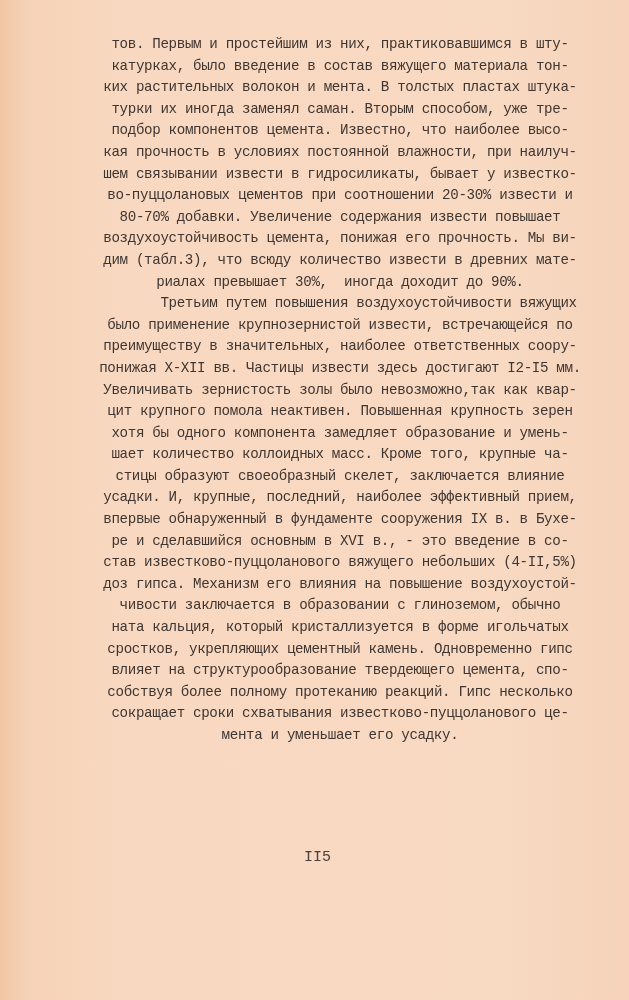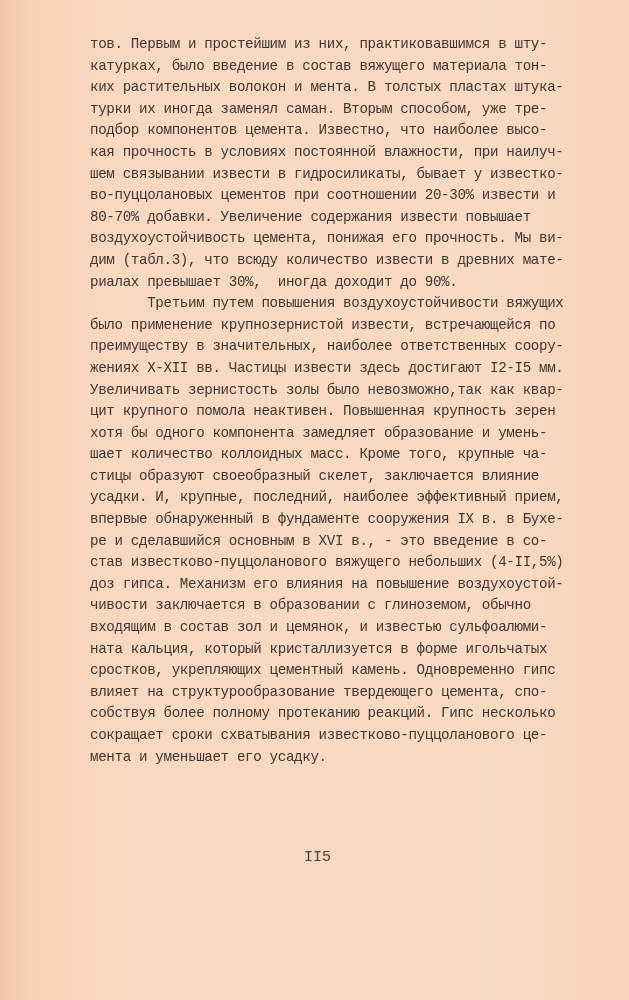--- a/index.html
+++ b/index.html
@@ -7,21 +7,21 @@
       width: 629px; height: 1000px; overflow: hidden;
       background: linear-gradient(90deg, #f0c6a6 0px, #f6d3b8 30px, #f8d8c0 120px, #f8d9c2 500px, #f6d3ba 629px);
       position: relative;
     }
     .page {
       position: absolute; left: 90px; top: 34px; width: 500px;
       font-family: "Liberation Mono", "DejaVu Sans Mono", monospace;
       font-size: 14.2px; line-height: 21.6px; color: #3f3632;
       letter-spacing: -0.35px;
     }
-    .line { white-space: pre; height: 21.6px; }
+    .line { white-space: pre; height: 21.6px; text-align: center; }
     .page-number {
       position: absolute; left: 304px; top: 842px;
       font-family: "Liberation Mono", "DejaVu Sans Mono", monospace;
       font-size: 15px; color: #4a403b; margin-top: 7px;
     }
   </style>
 </head>
 <body>
 
 <div class="page">
@@ -33,33 +33,32 @@
   <div class="line">кая прочность в условиях постоянной влажности, при наилуч-</div>
   <div class="line">шем связывании извести в гидросиликаты, бывает у известко-</div>
   <div class="line">во-пуццолановых цементов при соотношении 20-30% извести и</div>
   <div class="line">80-70% добавки. Увеличение содержания извести повышает</div>
   <div class="line">воздухоустойчивость цемента, понижая его прочность. Мы ви-</div>
   <div class="line">дим (табл.3), что всюду количество извести в древних мате-</div>
   <div class="line">риалах превышает 30%,  иногда доходит до 90%.</div>
   <div class="line">       Третьим путем повышения воздухоустойчивости вяжущих</div>
   <div class="line">было применение крупнозернистой извести, встречающейся по</div>
   <div class="line">преимуществу в значительных, наиболее ответственных соору-</div>
-  <div class="line">жениях X-XII вв. Частицы извести здесь достигают I2-I5 мм.</div>
+  <div class="line">понижая X-XII вв. Частицы извести здесь достигают I2-I5 мм.</div>
   <div class="line">Увеличивать зернистость золы было невозможно,так как квар-</div>
   <div class="line">цит крупного помола неактивен. Повышенная крупность зерен</div>
   <div class="line">хотя бы одного компонента замедляет образование и умень-</div>
   <div class="line">шает количество коллоидных масс. Кроме того, крупные ча-</div>
   <div class="line">стицы образуют своеобразный скелет, заключается влияние</div>
   <div class="line">усадки. И, крупные, последний, наиболее эффективный прием,</div>
   <div class="line">впервые обнаруженный в фундаменте сооружения IX в. в Бухе-</div>
   <div class="line">ре и сделавшийся основным в XVI в., - это введение в со-</div>
   <div class="line">став известково-пуццоланового вяжущего небольших (4-II,5%)</div>
   <div class="line">доз гипса. Механизм его влияния на повышение воздухоустой-</div>
   <div class="line">чивости заключается в образовании с глиноземом, обычно</div>
-  <div class="line">входящим в состав зол и цемянок, и известью сульфоалюми-</div>
   <div class="line">ната кальция, который кристаллизуется в форме игольчатых</div>
   <div class="line">сростков, укрепляющих цементный камень. Одновременно гипс</div>
   <div class="line">влияет на структурообразование твердеющего цемента, спо-</div>
   <div class="line">собствуя более полному протеканию реакций. Гипс несколько</div>
   <div class="line">сокращает сроки схватывания известково-пуццоланового це-</div>
   <div class="line">мента и уменьшает его усадку.</div>
 </div>
 
 <div class="page-number">II5</div>
 

